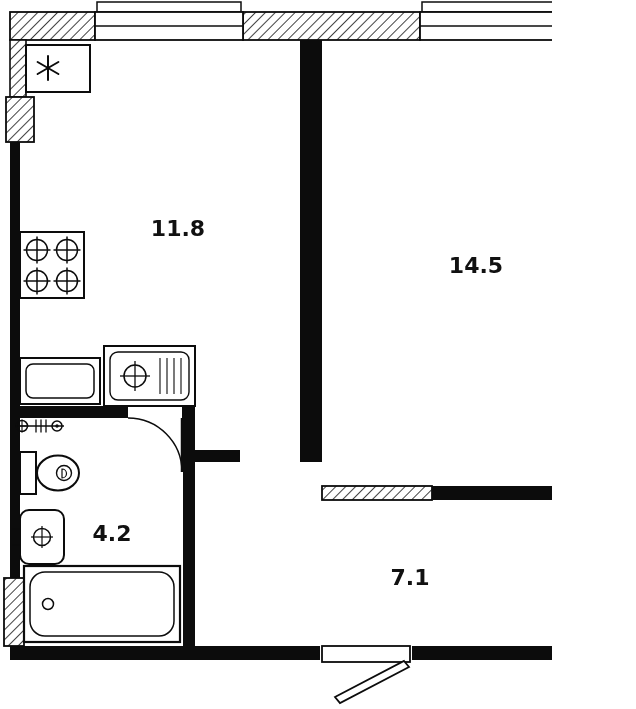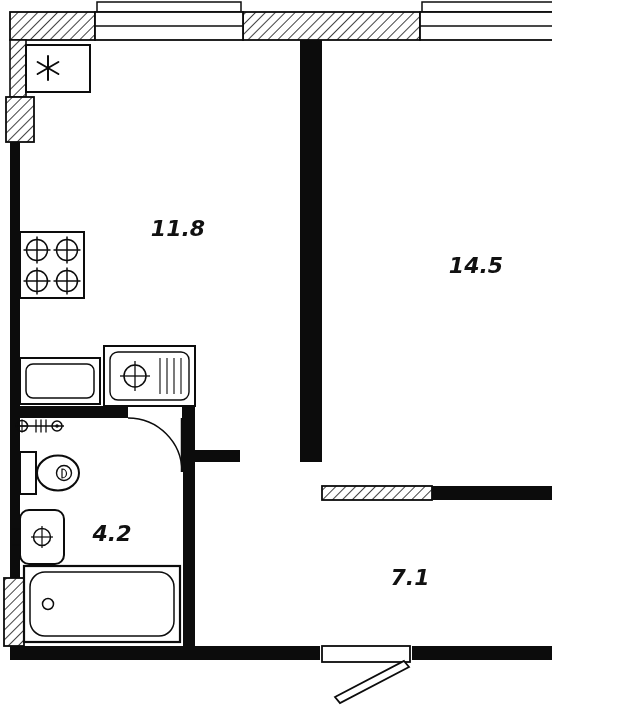--- a/index.html
+++ b/index.html
@@ -1,18 +1,18 @@
 <!DOCTYPE html>
 <html><head>
 <meta charset="utf-8">
 <title>Floor plan</title>
 <style>
   html,body{margin:0;padding:0;background:#ffffff;}
   .stage{position:relative;width:552px;height:709px;background:#ffffff;overflow:hidden;
-         font-family:"DejaVu Sans", sans-serif;font-style:italic;}
+         font-family:"DejaVu Sans", sans-serif;}
   svg{display:block;}
   .wall{fill:#0c0c0c;stroke:none;}
   .box{fill:#ffffff;stroke:#0c0c0c;stroke-width:2;}
   .ln{fill:none;stroke:#0c0c0c;}
   .area-label{font-family:"DejaVu Sans", sans-serif;font-size:22px;font-weight:600;
               fill:#111111;text-anchor:middle;}
 </style>
 </head>
 <body>
 

